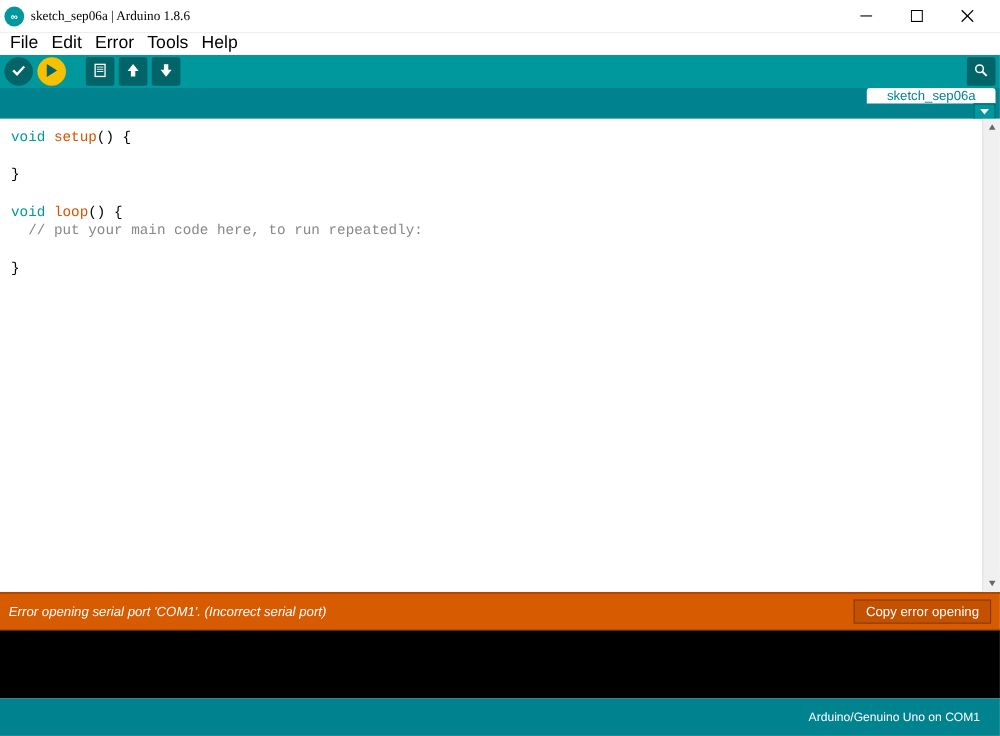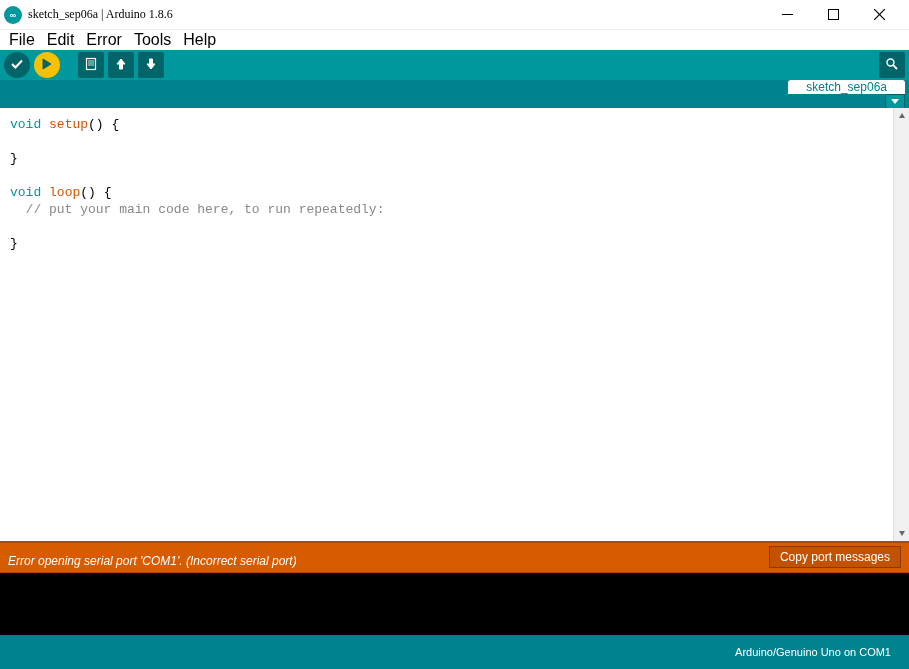--- a/index.html
+++ b/index.html
@@ -164,22 +164,22 @@
       cursor: pointer;
     }
     .scroll-arrow svg { width: 8px; height: 8px; fill: #666; }
     .scroll-track { flex: 1; }
 
     
     .error-bar {
       background: #d75b00;
       height: 32px;
       display: flex;
-      align-items: flex-end;
-      padding: 4px 8px;
+      align-items: center;
+      padding: 16px 8px;
       color: #fff;
       font-size: 12px;
       border-top: 2px solid #b04700;
       border-bottom: 1px solid #b04700;
     }
     .error-text { flex: 1; font-style: italic; }
     .copy-btn {
       background: #c25200;
       border: 1px solid #8a3a00;
       color: #fff;
@@ -328,20 +328,20 @@
     <div class="scroll-arrow">
       <svg viewBox="0 0 8 8">
           <polygon points="1,2 7,2 4,7"></polygon>
         </svg>
     </div>
   </div>
 </div>
 
 <div class="error-bar">
   <div class="error-text">Error opening serial port 'COM1'. (Incorrect serial port)</div>
-  <button class="copy-btn">Copy port messages</button>
+  <button class="copy-btn">Copy error opening</button>
 </div>
 
 <div class="console"></div>
 
 <div class="status-bar">
   <span>Arduino/Genuino Uno on COM1</span>
 </div>
 
 </body></html>

